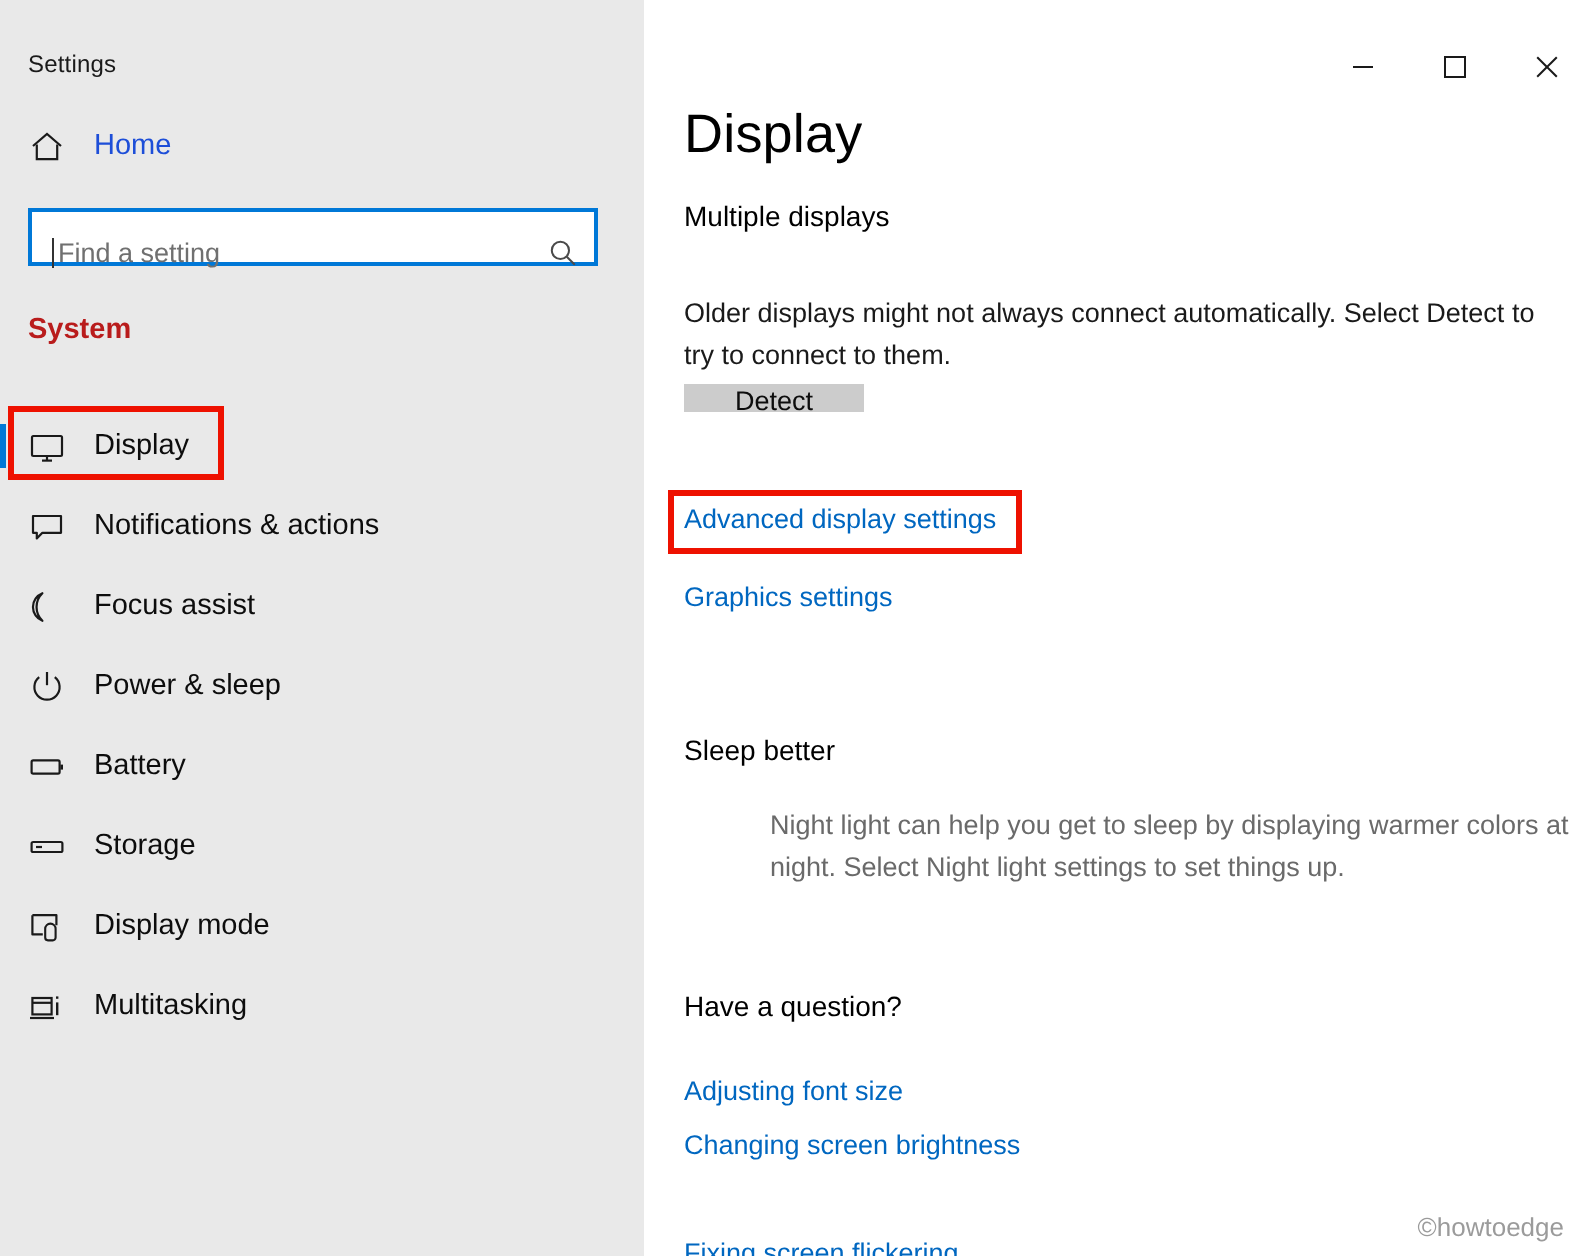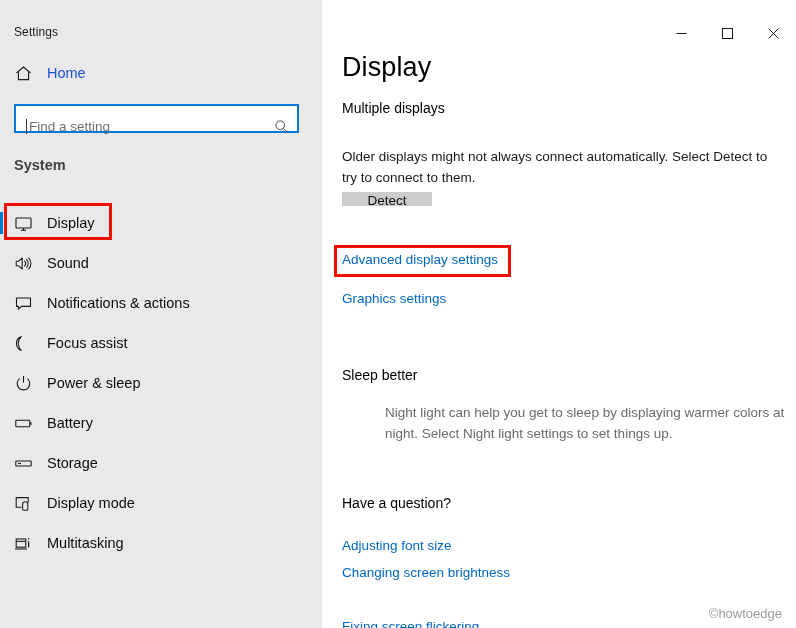--- a/index.html
+++ b/index.html
@@ -128,21 +128,21 @@
     align-items: center;
     justify-content: center;
   }
 
   .group-header {
     position: absolute;
     left: 14px;
     top: 157px;
     font-size: 14.5px;
     font-weight: bold;
-    color: #404040;
+    color: #b91c1c;
   }
 
   .navlist {
     position: absolute;
     left: 0;
     top: 203px;
     width: 322px;
   }
   .navitem {
     position: relative;
@@ -306,31 +306,20 @@
         <span class="nav-icon">
           <svg width="19" height="19" viewBox="0 0 19 19">
             <rect x="2" y="4" width="15" height="10" rx="0.7" fill="none" stroke="#1a1a1a" stroke-width="1.1"></rect>
             <line x1="7" y1="16.3" x2="12" y2="16.3" stroke="#1a1a1a" stroke-width="1.1"></line>
             <line x1="9.5" y1="14" x2="9.5" y2="16.3" stroke="#1a1a1a" stroke-width="1.1"></line>
           </svg>
         </span>
         <span class="nav-label">Display</span>
       </div>
 
-      <div class="navitem">
-        <span class="nav-icon">
-          <svg width="19" height="19" viewBox="0 0 19 19">
-            <path d="M2.2 7.2 H4.6 L8.2 4 V15 L4.6 11.8 H2.2 Z" fill="none" stroke="#1a1a1a" stroke-width="1.05" stroke-linejoin="round"></path>
-            <path d="M10.3 6.6 A4.2 4.2 0 0 1 10.3 12.4" fill="none" stroke="#1a1a1a" stroke-width="1.05"></path>
-            <path d="M12.4 5.1 A6.3 6.3 0 0 1 12.4 13.9" fill="none" stroke="#1a1a1a" stroke-width="1.05"></path>
-            <path d="M14.5 3.6 A8.4 8.4 0 0 1 14.5 15.4" fill="none" stroke="#1a1a1a" stroke-width="1.05"></path>
-          </svg>
-        </span>
-        <span class="nav-label">Sound</span>
-      </div>
 
       <div class="navitem">
         <span class="nav-icon">
           <svg width="19" height="19" viewBox="0 0 19 19">
             <path d="M2.5 4 H16.5 V12.4 H7.2 L4.4 15.2 V12.4 H2.5 Z" fill="none" stroke="#1a1a1a" stroke-width="1.1" stroke-linejoin="round"></path>
           </svg>
         </span>
         <span class="nav-label">Notifications &amp; actions</span>
       </div>
 

